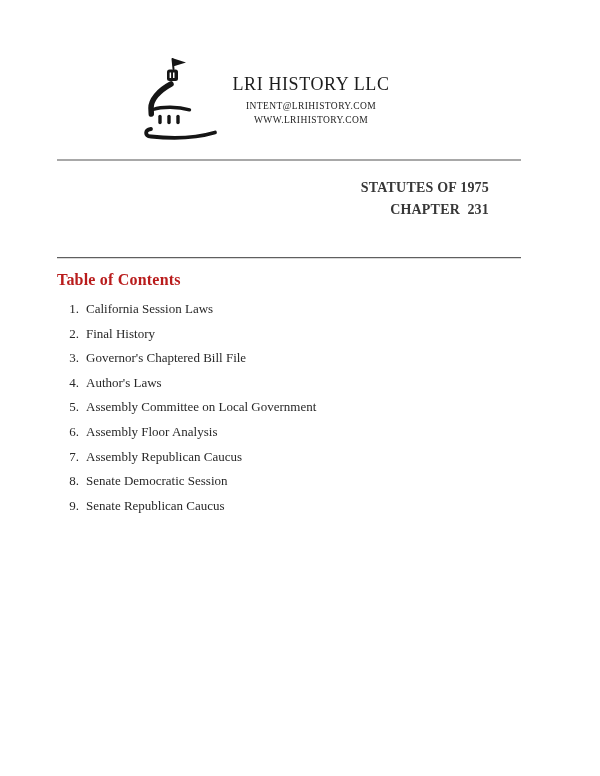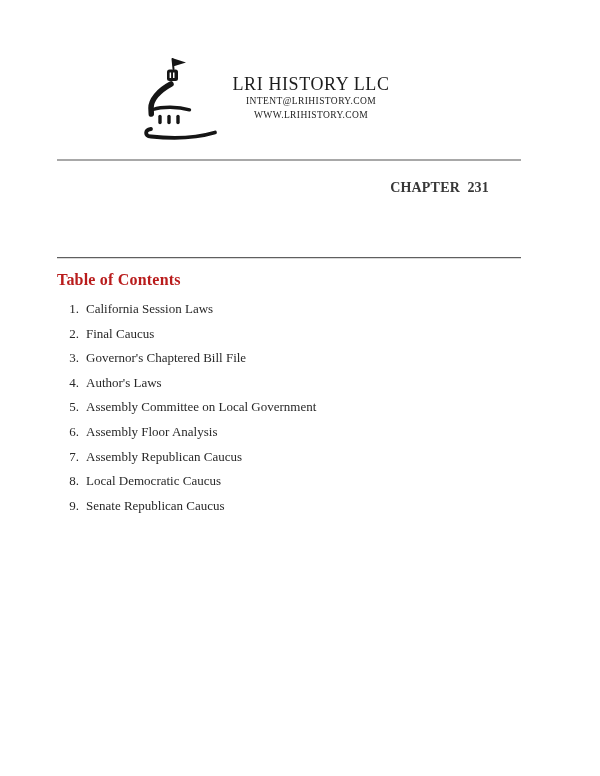--- a/index.html
+++ b/index.html
@@ -35,21 +35,21 @@
     color: #1c1c1c;
     white-space: nowrap;
   }
   .contact-line {
     font-size: 9.5px;
     line-height: 14.3px;
     letter-spacing: 0.4px;
     color: #222222;
     white-space: nowrap;
   }
-  .contact-first { }
+  .contact-first { margin-top: 5px; }
 
   
   .rule-1 {
     position: absolute;
     left: 57px;
     top: 159px;
     width: 464px;
     height: 2px;
     background: #a8a8a8;
   }
@@ -137,37 +137,38 @@
 
   <div class="header-text">
     <div class="company-name">LRI HISTORY LLC</div>
     <div class="contact-line contact-first">INTENT@LRIHISTORY.COM</div>
     <div class="contact-line">WWW.LRIHISTORY.COM</div>
   </div>
 
   <div class="rule-1"></div>
 
   <div class="ref-block">
+    <div class="ref-line">STATUTES OF 1975</div>
     <div class="ref-line">CHAPTER  231</div>
   </div>
 
   <div class="rule-2"></div>
 
   <div class="toc-title">Table of Contents</div>
 
   <div class="toc-list">
 
       <div class="toc-row">
         <span class="toc-num">1.</span>
         <span class="toc-text">California Session Laws</span>
       </div>
 
       <div class="toc-row">
         <span class="toc-num">2.</span>
-        <span class="toc-text">Final Caucus</span>
+        <span class="toc-text">Final History</span>
       </div>
 
       <div class="toc-row">
         <span class="toc-num">3.</span>
         <span class="toc-text">Governor's Chaptered Bill File</span>
       </div>
 
       <div class="toc-row">
         <span class="toc-num">4.</span>
         <span class="toc-text">Author's Laws</span>
@@ -183,21 +184,21 @@
         <span class="toc-text">Assembly Floor Analysis</span>
       </div>
 
       <div class="toc-row">
         <span class="toc-num">7.</span>
         <span class="toc-text">Assembly Republican Caucus</span>
       </div>
 
       <div class="toc-row">
         <span class="toc-num">8.</span>
-        <span class="toc-text">Local Democratic Caucus</span>
+        <span class="toc-text">Senate Democratic Session</span>
       </div>
 
       <div class="toc-row">
         <span class="toc-num">9.</span>
         <span class="toc-text">Senate Republican Caucus</span>
       </div>
     </div>
 
 </div>
 

